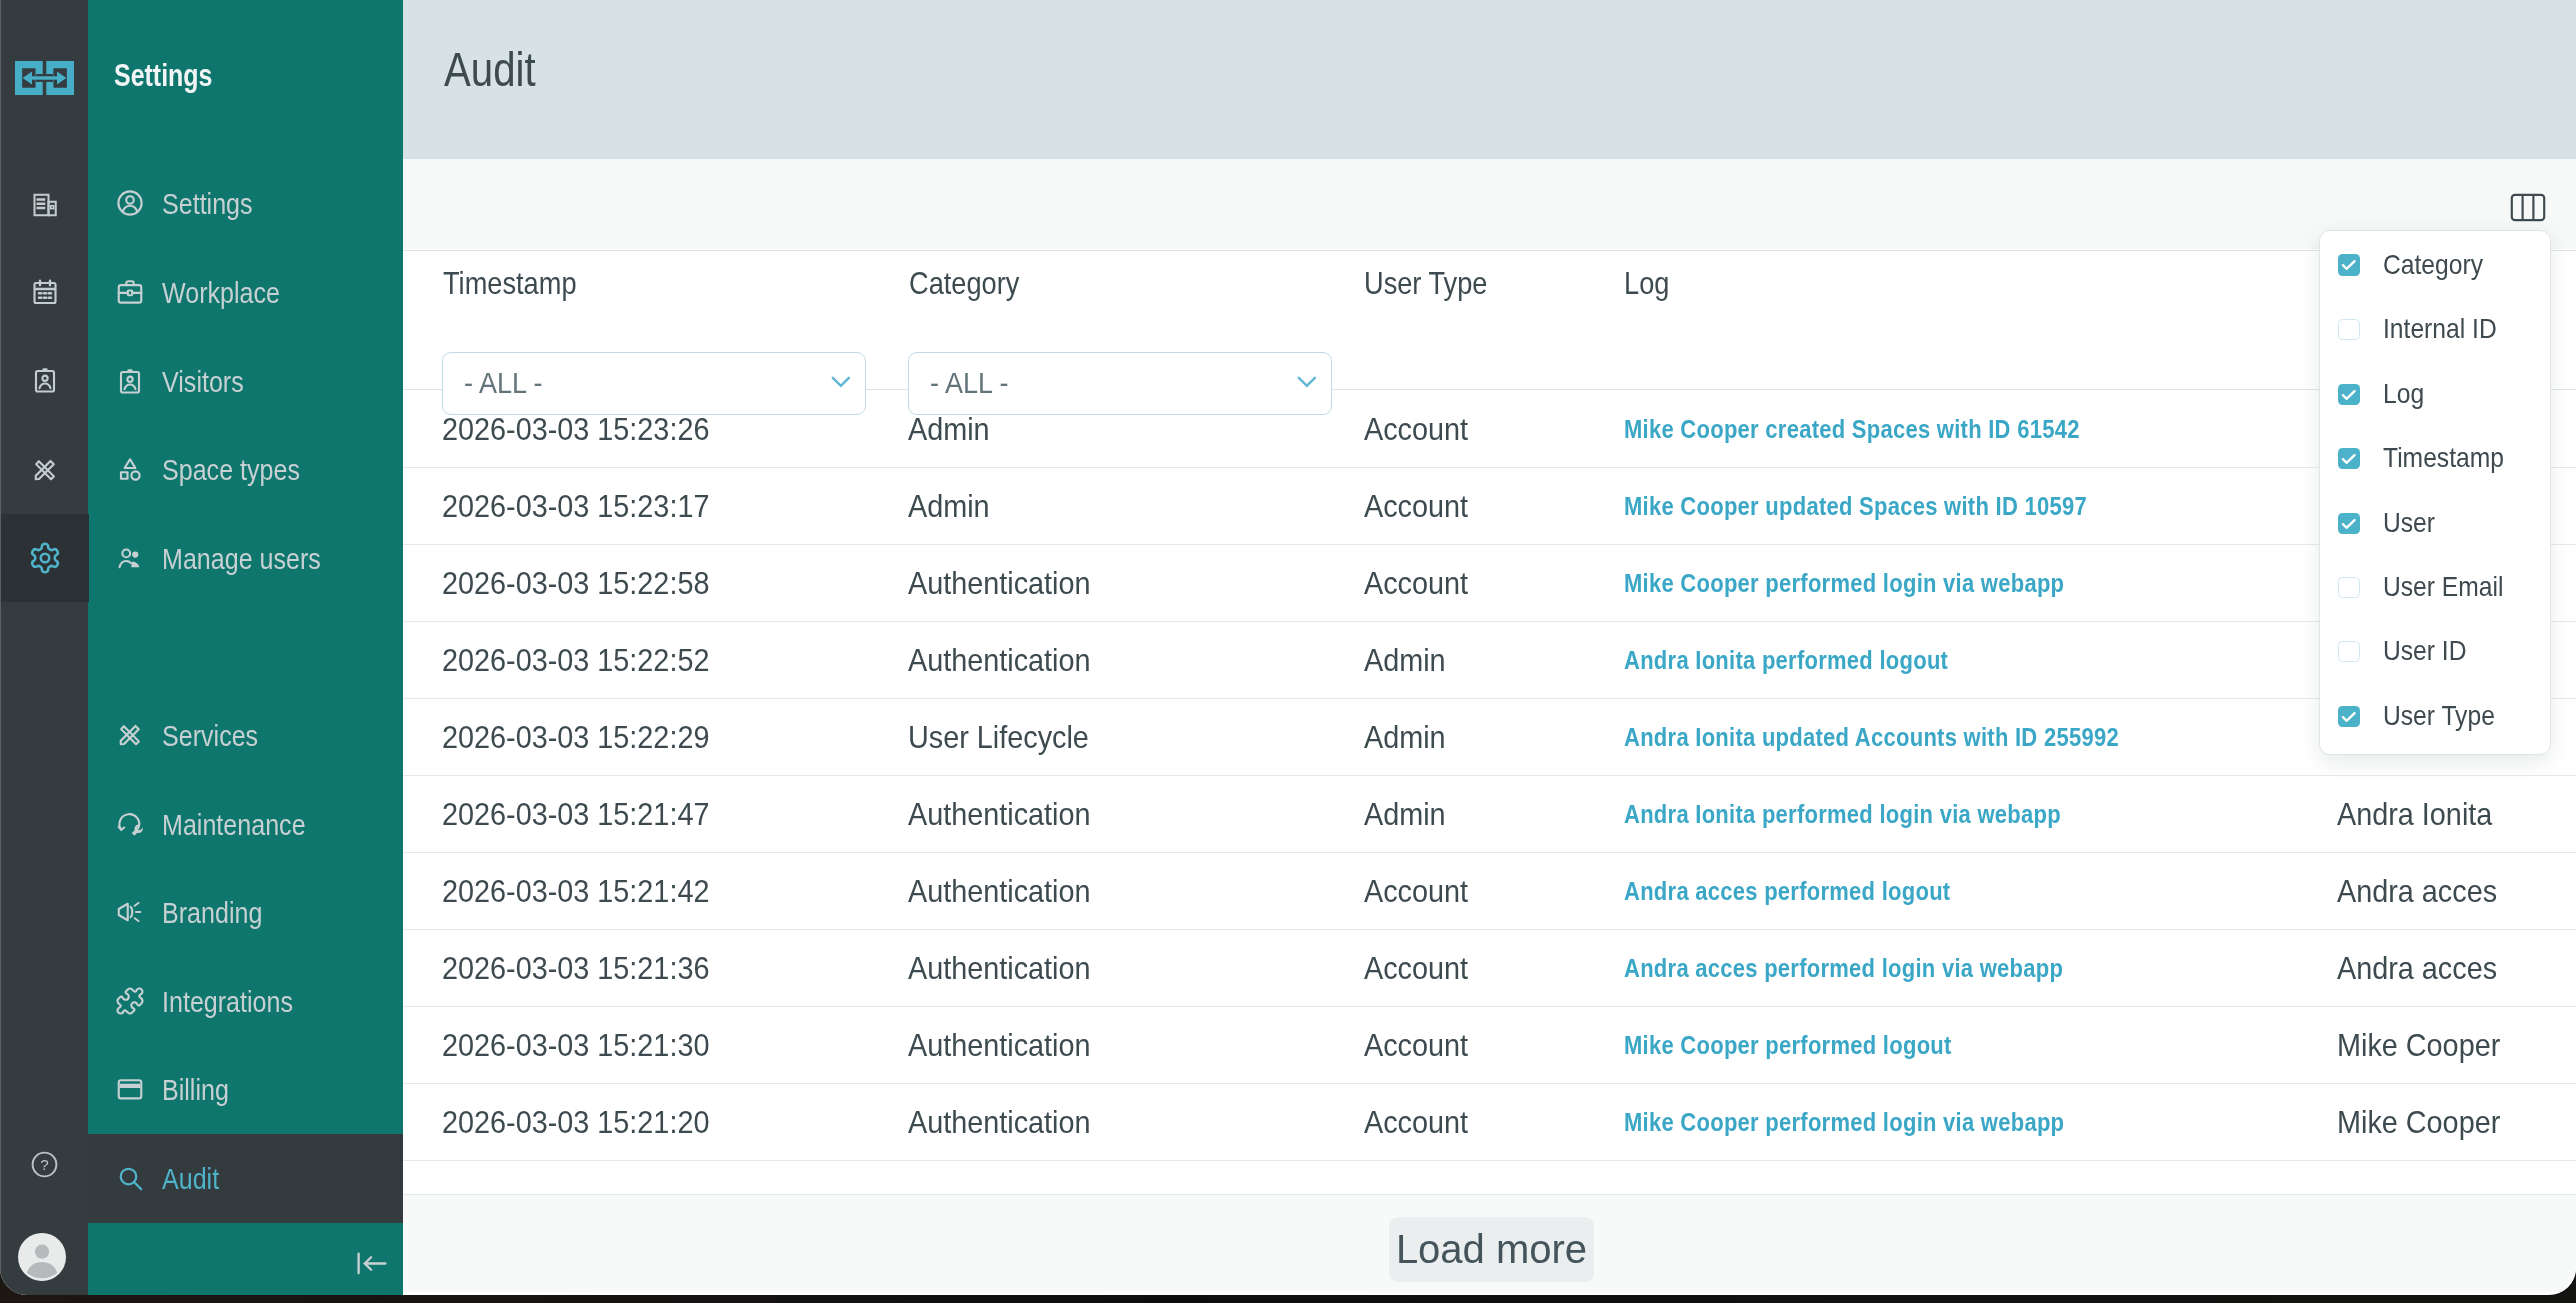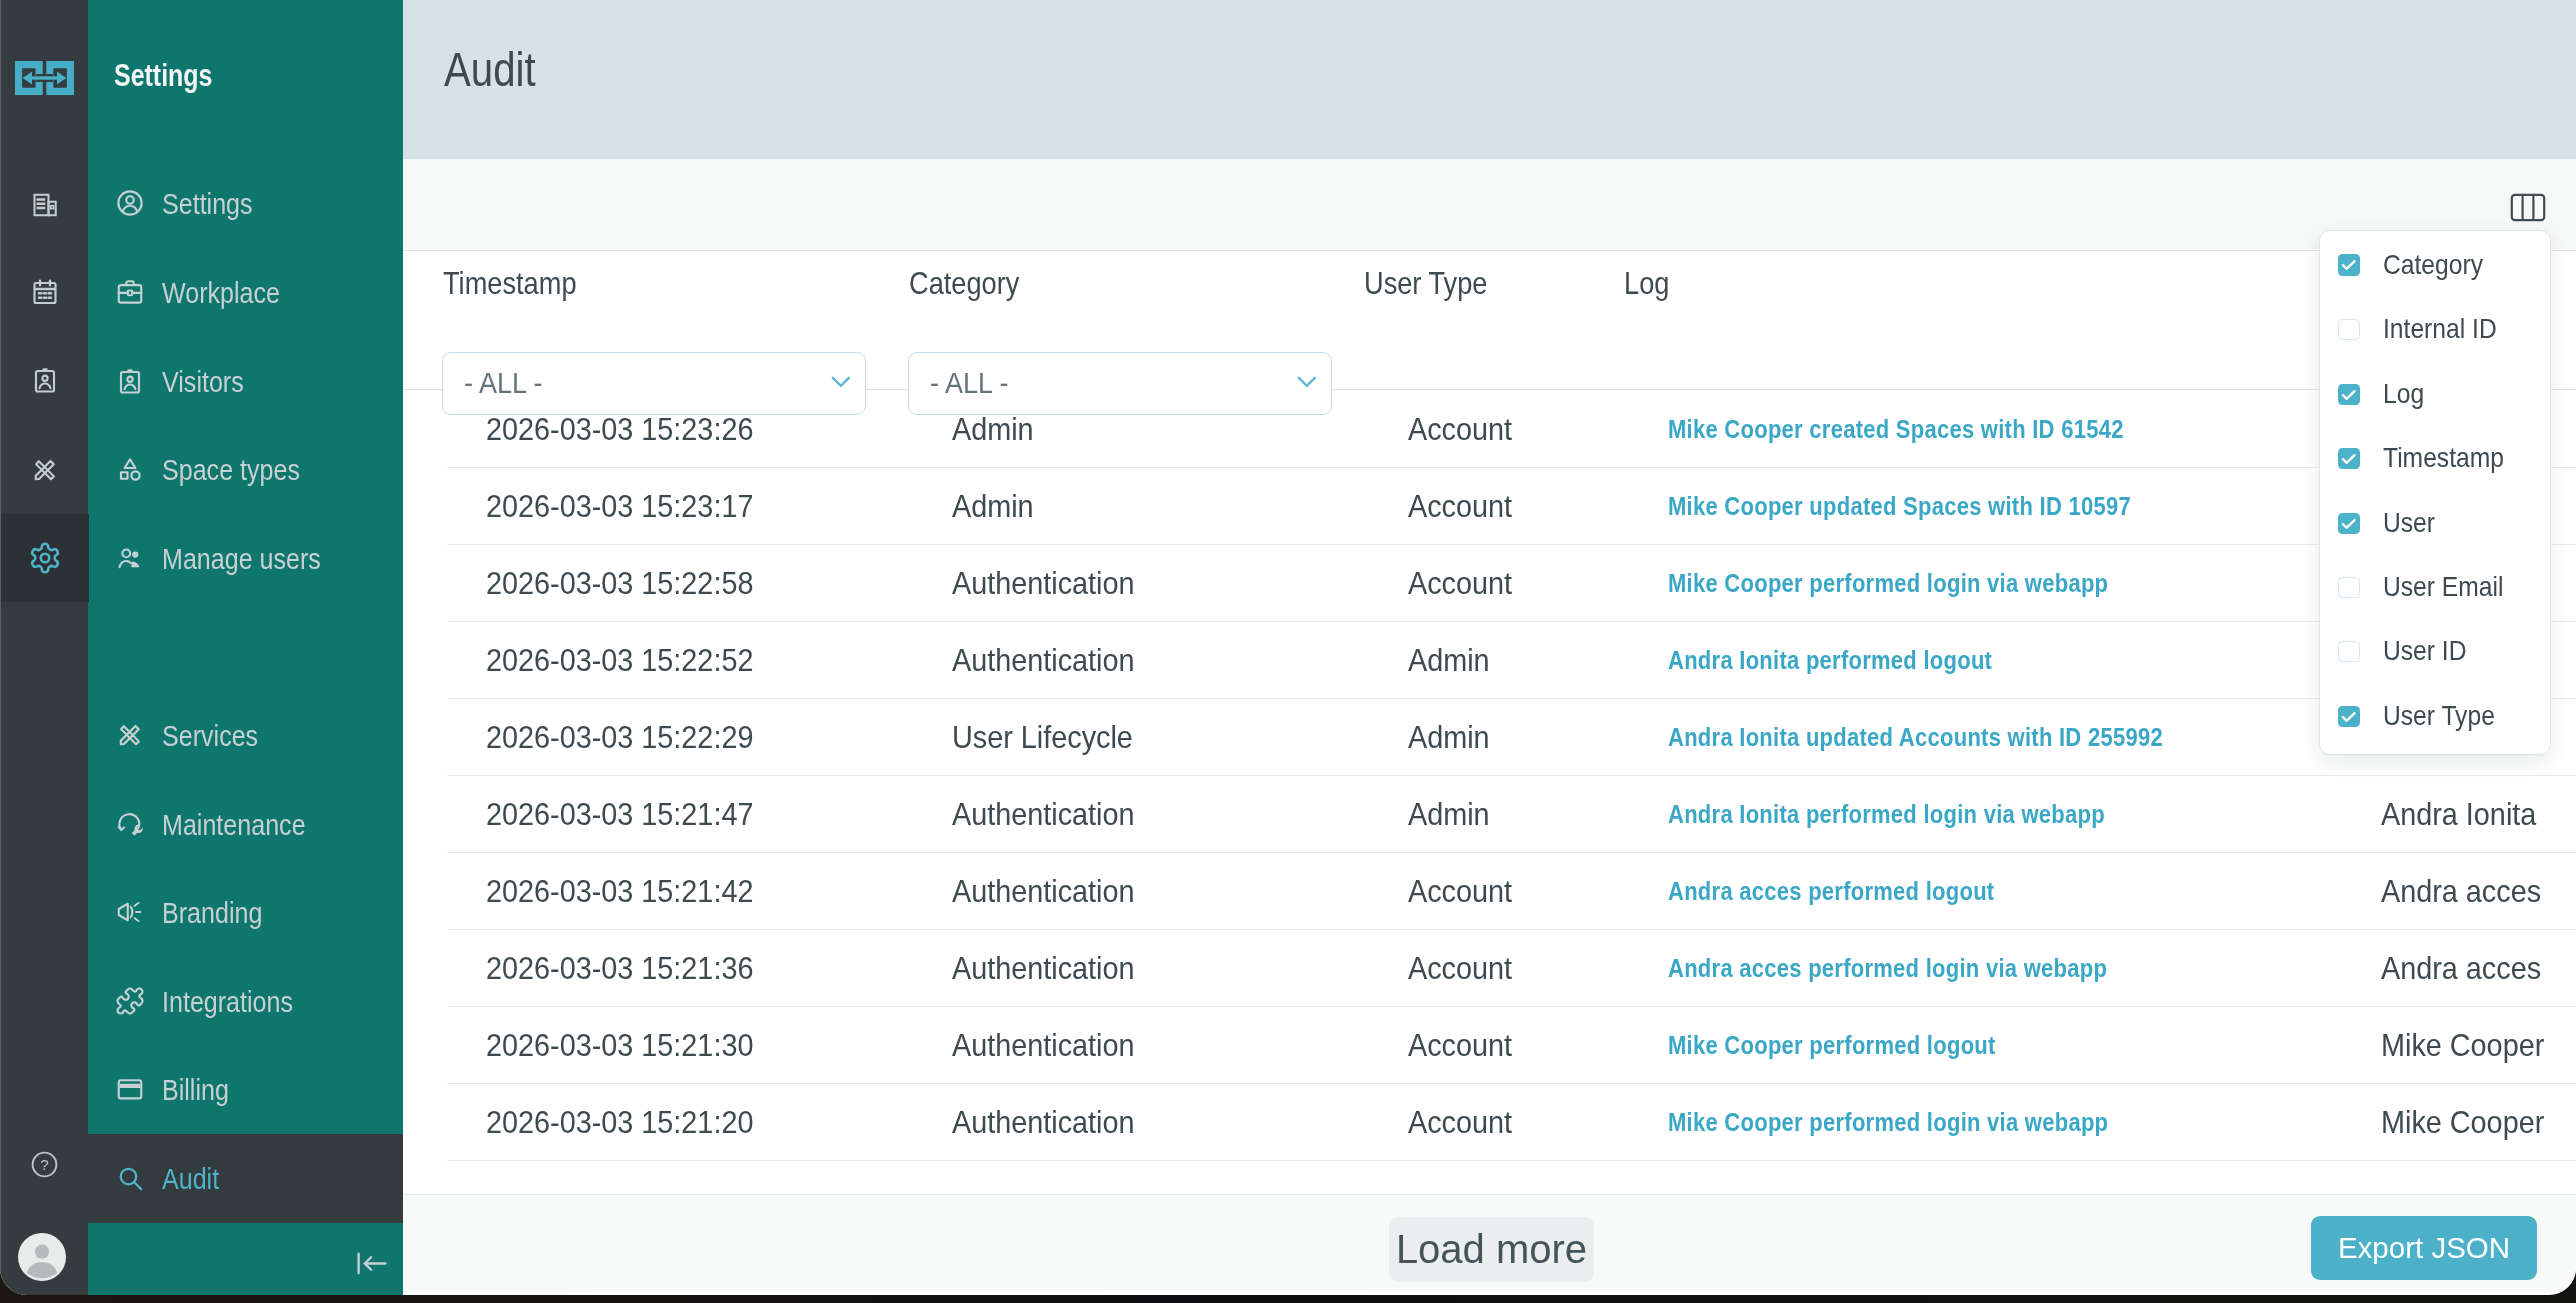--- a/index.html
+++ b/index.html
@@ -17,21 +17,21 @@
   .mi.active .tx { color:#4fb3c9; }
   .band { position:absolute; left:403px; top:0; width:2173px; height:159px; background:#d8e2e4; }
   .band h1 { position:absolute; left:41px; top:45px; font-size:49px; font-weight:400; color:#3d4b50; line-height:1; transform:scaleX(0.82); transform-origin:left center; }
   .toolbar { position:absolute; left:403px; top:159px; width:2173px; height:90px; background:#f7f8f8; }
   .tablezone { position:absolute; left:403px; top:250px; width:2173px; height:945px; background:#fff; border-top:1.8px solid #dee5e7; }
   .thead { position:absolute; left:403px; top:250px; width:2173px; height:140px; border-bottom:1.8px solid #dfe4e6; }
   .collabel { position:absolute; top:17px; font-size:32px; color:#3d4b50; line-height:1; transform:scaleX(0.85); transform-origin:left center; }
   .sel { position:absolute; top:56px; width:424px; height:63px; border:1.8px solid #bfdce6; border-radius:9px; background:#fff;margin-top:46px; }
   .sel .val { position:absolute; left:20.6px; top:0; line-height:59px; font-size:30px; color:#64747b; transform:scaleX(0.9); transform-origin:left center; }
   .sel svg { position:absolute; right:14.3px; top:23px; }
-  .tbody { position:absolute; left:403px; top:391px; width:2173px;padding-left:44px; }
+  .tbody { position:absolute; left:403px; top:391px; width:2173px; }
   .row { position:relative; width:2173px; height:77px; border-bottom:1.8px solid #e5e9ea; }
   .row span { position:absolute; top:0; line-height:76px; font-size:32px; color:#3d4b50; white-space:nowrap; transform:scaleX(0.9); transform-origin:left center; }
   .row .c1 { left:39px; } .row .c2 { left:505px; } .row .c3 { left:961px; }
   .row .c4 { left:1221px; color:#3ba7c6; font-size:25px; font-weight:600; transform:scaleX(0.88); letter-spacing:0.3px; } .row .c5 { left:1934px; }
   .footer { position:absolute; left:403px; top:1194px; width:2173px; height:98px; background:#f8f9f9; border-top:1.8px solid #e2e6e7; }
   .loadmore { position:absolute; left:986px; top:21.5px; width:205px; height:65px; background:#ebeeef; border-radius:9px; text-align:center; line-height:65px; font-size:40px; color:#44545a; }
   .export { position:absolute; left:1908px; top:20.6px; width:226px; height:64px; background:#4cb0c9; border-radius:9px; text-align:center; line-height:64px; font-size:29.5px; color:#fff; }
   .colicon { position:absolute; left:2107px; top:34px; }
   .panel { position:absolute; left:2319px; top:230px; width:232px; height:525px; background:#fff; border:1.8px solid #e0e6e8; border-radius:10.7px; box-shadow:0 7.2px 19.7px rgba(40,60,70,0.10); }
   .pitem { position:absolute; left:0; width:232px; height:64px; }
@@ -274,21 +274,20 @@
     <div class="row">
         <span class="c1">2026-03-03 15:21:20</span>
         <span class="c2">Authentication</span>
         <span class="c3">Account</span>
         <span class="c4">Mike Cooper performed login via webapp</span>
         <span class="c5">Mike Cooper</span>
       </div>
   </div>
   <div class="footer">
     <div class="loadmore">Load more</div>
-    <div class="export">Export JSON</div>
   </div>
   <div class="panel">
     <div class="pitem" style="top:1.8px">
         <div class="cb on">
           <svg width="21.5" height="21.5" viewBox="0 0 24 24" fill="none" stroke="#fff" stroke-width="2.6" stroke-linecap="round" stroke-linejoin="round">
             <path d="M5.5 12.5l4 4L18.5 8"></path>
           </svg>
         </div>
         <div class="lb">Category</div>
       </div>

